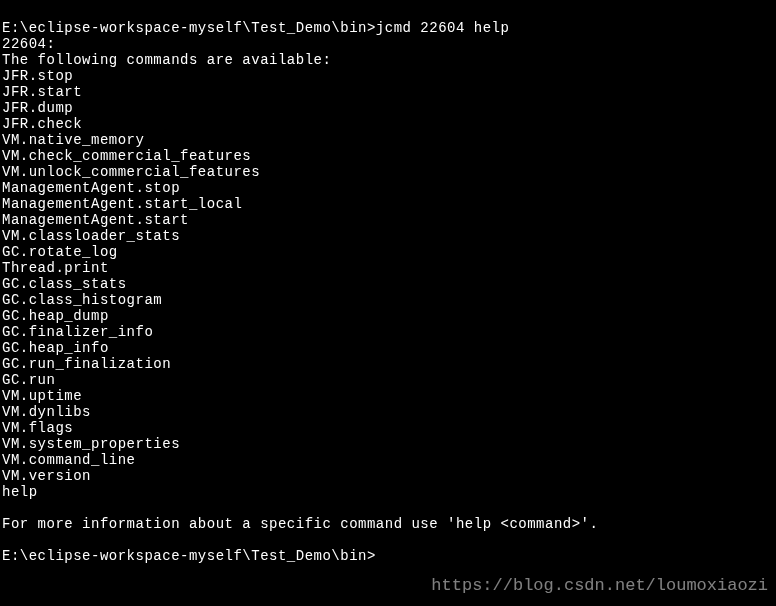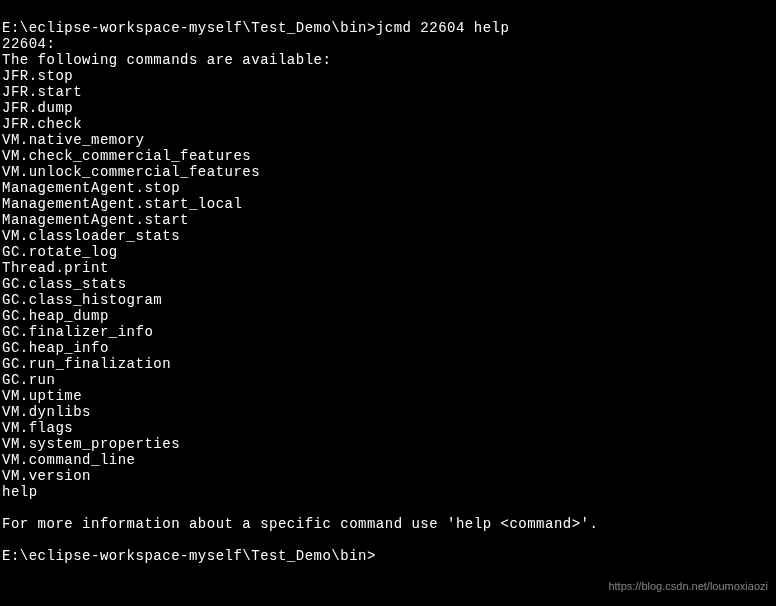--- a/index.html
+++ b/index.html
@@ -30,22 +30,22 @@
       display: inline;
     }
     .output-line {
       display: block;
     }
     .watermark {
       position: absolute;
       bottom: 12px;
       right: 8px;
       color: rgba(255, 255, 255, 0.5);
-      font-family: Liberation Sans, sans-serif;
-      font-size: 11px;
+      font-family: Liberation Mono, monospace;
+      font-size: 17px;
       letter-spacing: 0;
     }
     .blank {
       height: 16px;
     }
   </style>
 </head>
 <body>
 
 <div class="terminal">

